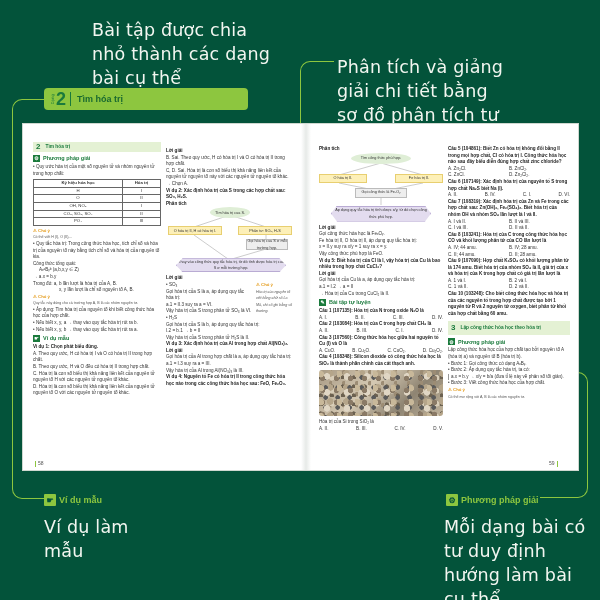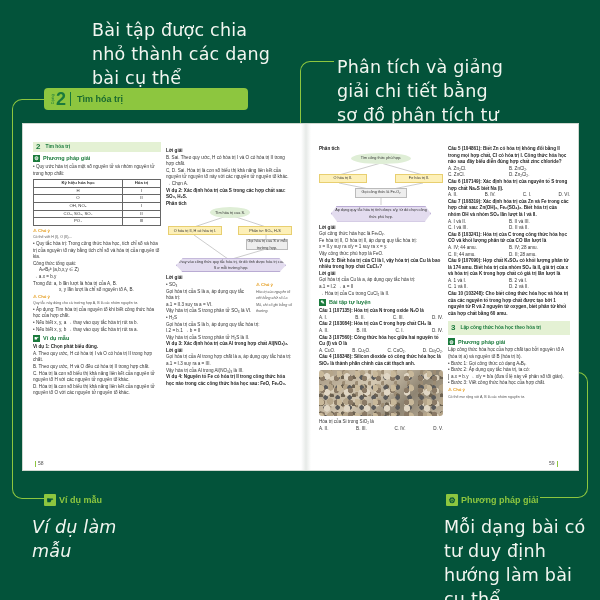--- a/index.html
+++ b/index.html
@@ -2,21 +2,21 @@
 <html><head>
 <meta charset="utf-8">
 <style>
   * { box-sizing: border-box; margin: 0; padding: 0; }
   html, body { width: 600px; height: 600px; overflow: hidden; }
   body { background: #03533a; font-family: "DejaVu Sans", sans-serif; position: relative; color: #fff; }
 
   .callout-title { position: absolute; color: #f2f6f0; font-size: 17.5px; line-height: 24px; letter-spacing: 0.2px; font-weight: 400; }
   #c1 { left: 44px; top: 18px; width: 180px; margin-left: 48px; }
   #c2 { left: 337px; top: 55px; width: 170px; }
-  #c3 { left: 32px; top: 515px; width: 120px; font-style: italic; }
+  #c3 { left: 44px; top: 515px; width: 120px; }
   #c4 { left: 444px; top: 515px; width: 150px; }
 
   .line { position: absolute; border-color: #8dc63f; border-style: solid; border-width: 0; }
 
   .book { position: absolute; left: 22px; top: 123px; width: 557px; height: 348px; background: #fff; border: 1px solid #cfd8d0; }
   .gutter { position: absolute; left: 278px; top: 0; width: 10px; height: 100%; background: linear-gradient(90deg, #fff, #e9ecea 45%, #dfe3e1 50%, #e9ecea 55%, #fff); }
 
   .banner { position: absolute; left: 44px; top: 88px; width: 204px; height: 22px; background: #8dc63f; border-radius: 4px; display: flex; align-items: center; padding-left: 6px; }
   .banner .dang { font-size: 4px; color: #1a7a3c; writing-mode: vertical-rl; transform: rotate(180deg); margin-right: 1px; }
   .banner .num { font-size: 18px; font-weight: bold; color: #1a7a3c; font-family: "Liberation Sans", sans-serif; }

